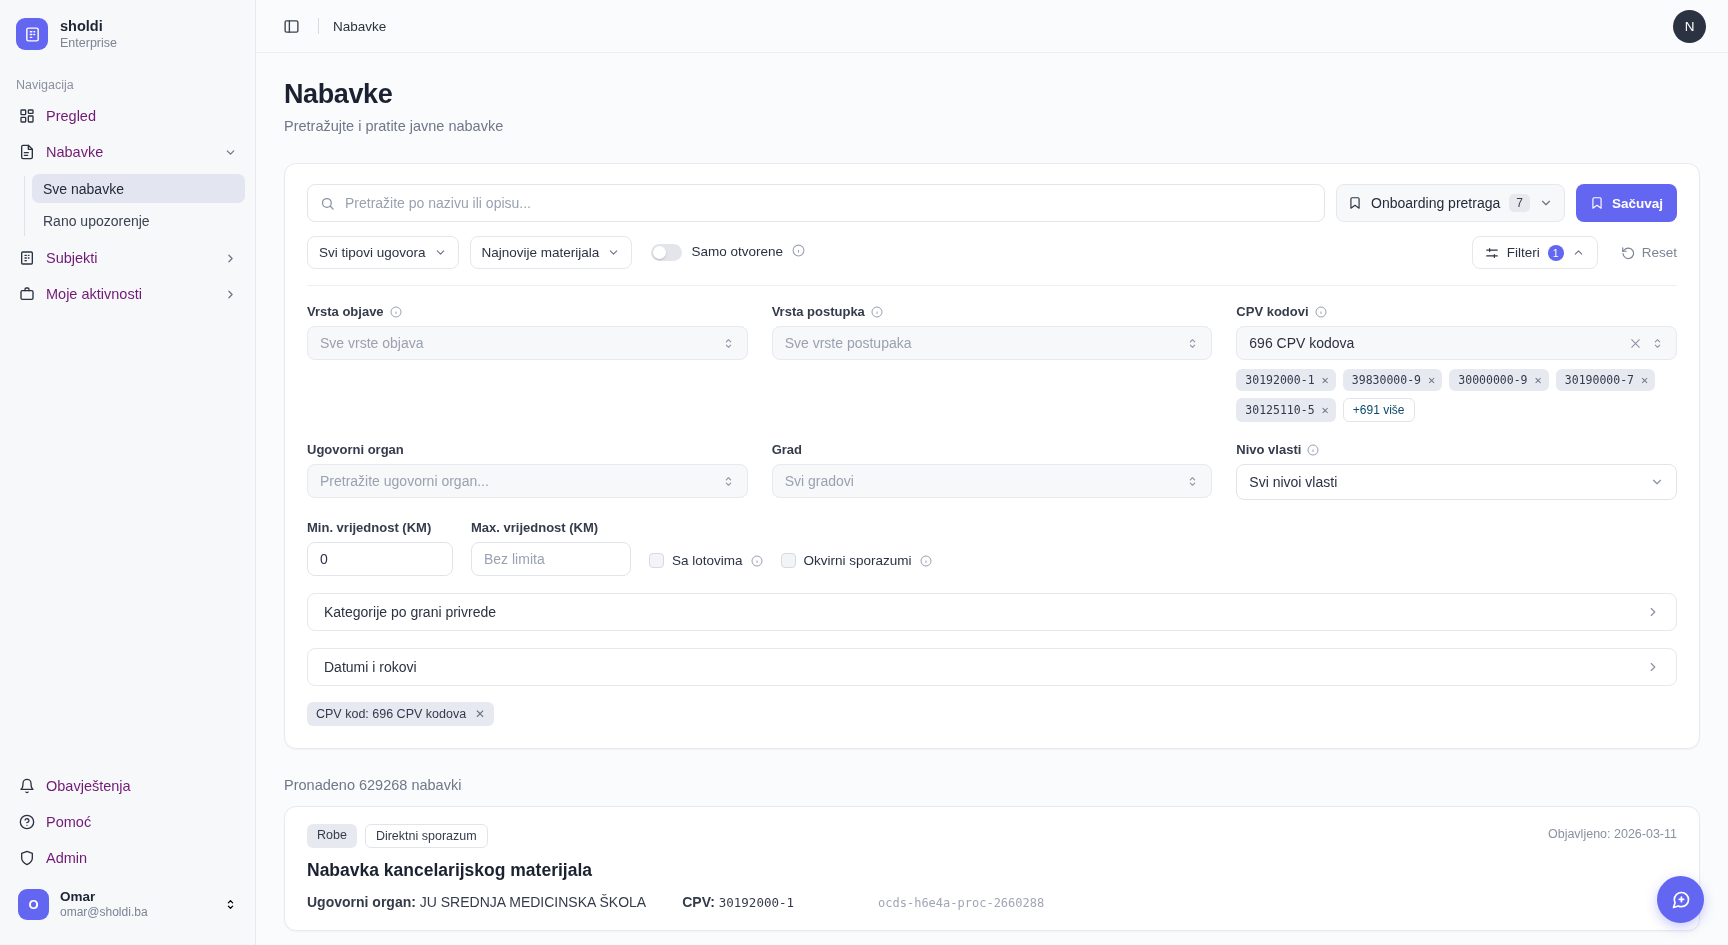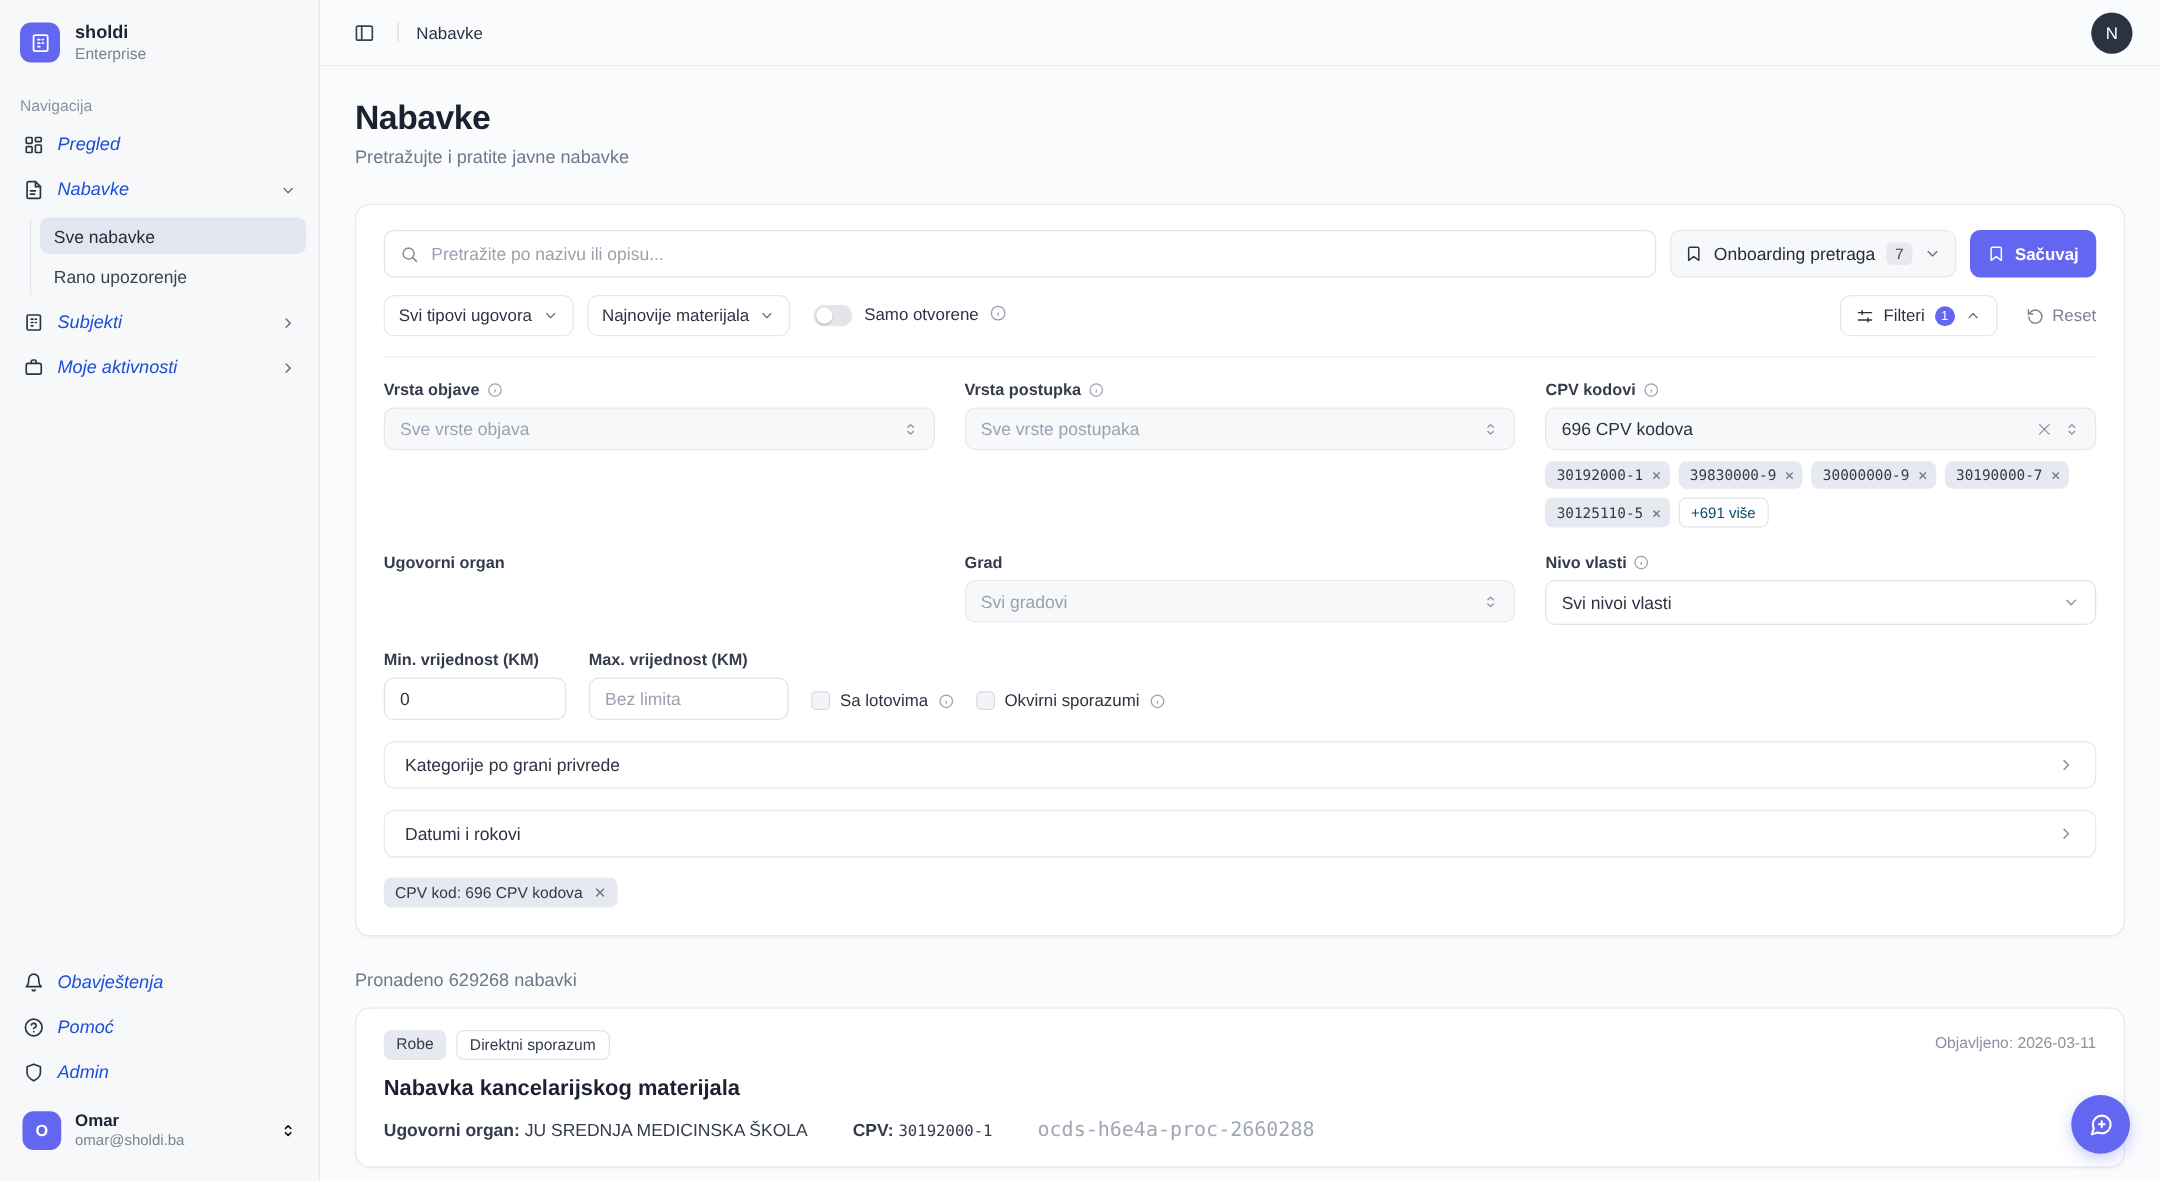--- a/index.html
+++ b/index.html
@@ -27,21 +27,21 @@
   }
   .brand-text { display: flex; flex-direction: column; line-height: 1.15; }
   .brand-name { font-size: 14.5px; font-weight: bold; color: #1d2433; }
   .brand-sub { font-size: 12.5px; color: #7b8394; margin-top: 1px; }
 
   .nav-label { font-size: 12.5px; color: #8a91a0; padding: 18px 16px 8px 16px; }
 
   .nav-item {
     display: flex; align-items: center; gap: 11px;
     height: 32px; margin: 0 10px 4px 10px; padding: 0 8px;
-    border-radius: 7px; font-size: 14.5px; color: #1d4ed8; cursor: pointer; font-style: italic;
+    border-radius: 7px; font-size: 14.5px; color: #701a75; cursor: pointer;
   }
   .nav-item .ico { width: 17px; height: 17px; flex: 0 0 17px; display: flex; align-items: center; justify-content: center; color: #2b3242; }
   .nav-item .lbl { flex: 1 1 auto; white-space: nowrap; }
   .nav-item .chev { width: 14px; height: 14px; flex: 0 0 14px; color: #6b7384; display:flex; align-items:center; justify-content:center; }
 
   .subnav { position: relative; margin: 2px 0 4px 0; padding-left: 24px; }
   .subnav::before {
     content: ""; position: absolute; left: 24px; top: 2px; bottom: 2px;
     width: 1px; background: #dfe2e9;
   }
@@ -199,21 +199,21 @@
   }
   .rc-top { display: flex; align-items: flex-start; }
   .tagrow { display: flex; gap: 8px; }
   .tag-solid { background: #e7e9f0; border-radius: 6px; padding: 4px 10px; font-size: 12.5px; color: #343b4b; }
   .tag-outline { background: #fff; border: 1px solid #e1e4ea; border-radius: 6px; padding: 4px 10px; font-size: 12.5px; color: #343b4b; }
   .rc-date { margin-left: auto; font-size: 12.5px; color: #8a91a0; padding-top: 3px; }
   .rc-title { margin-top: 12px; font-size: 17.5px; font-weight: bold; color: #1b2130; }
   .rc-meta { margin-top: 13px; display: flex; align-items: baseline; gap: 36px; font-size: 14px; color: #343b4b; }
   .rc-meta b { font-weight: bold; }
   .mono { font-family: "DejaVu Sans Mono", monospace; font-size: 12.5px; }
-  .rc-id { font-family: "DejaVu Sans Mono", monospace; font-size: 16px; color: #a0a6b4; }
+  .rc-id { font-family: "DejaVu Sans Mono", monospace; font-size: 12px; color: #a0a6b4; margin-left: 48px; }
 
   .fab {
     position: absolute; right: 24px; bottom: 22px; width: 47px; height: 47px; border-radius: 50%;
     background: #6366f1; display: flex; align-items: center; justify-content: center; cursor: pointer;
     box-shadow: 0 4px 12px rgba(99,102,241,.35);
   }
   svg { display: block; }
 </style>
 </head>
 <body>
@@ -563,20 +563,29 @@
                   <span class="chip-x">✕</span>
                 </span>
               <span class="chip-more">+691 više</span>
             </div>
           </div>
         </div>
 
         <div class="fgrid2">
           <div>
             <div class="fld-label">Ugovorni organ</div>
+            <div class="select-gray">
+              <span class="select-val">Pretražite ugovorni organ...</span>
+              <span class="sel-icons">
+                <svg width="13" height="13" viewBox="0 0 24 24" fill="none" stroke="currentColor" stroke-width="2" stroke-linecap="round" stroke-linejoin="round">
+                    <polyline points="8 9 12 5 16 9"></polyline>
+                    <polyline points="8 15 12 19 16 15"></polyline>
+                  </svg>
+              </span>
+            </div>
           </div>
 
           <div>
             <div class="fld-label">Grad</div>
             <div class="select-gray">
               <span class="select-val">Svi gradovi</span>
               <span class="sel-icons">
                 <svg width="13" height="13" viewBox="0 0 24 24" fill="none" stroke="currentColor" stroke-width="2" stroke-linecap="round" stroke-linejoin="round">
                     <polyline points="8 9 12 5 16 9"></polyline>
                     <polyline points="8 15 12 19 16 15"></polyline>

